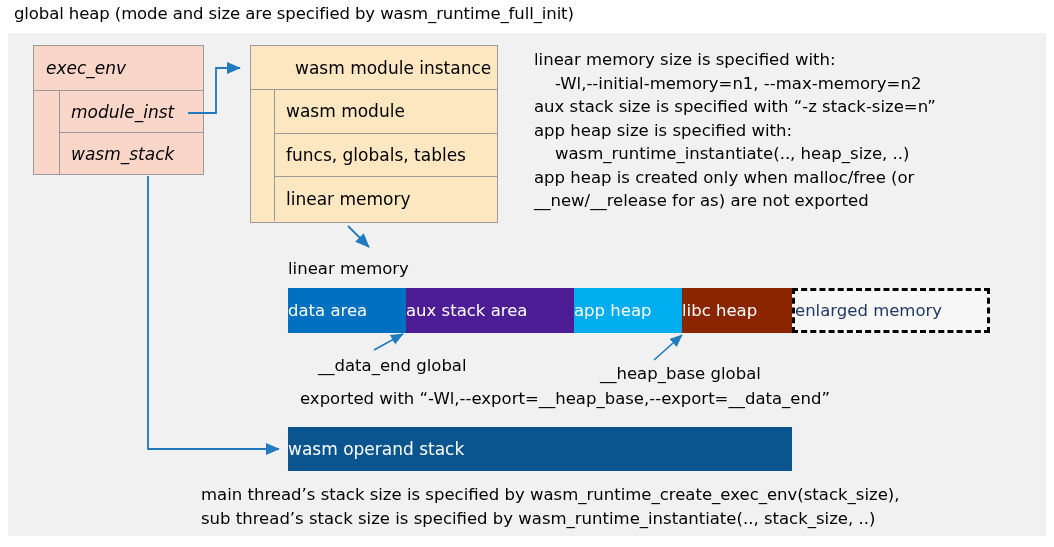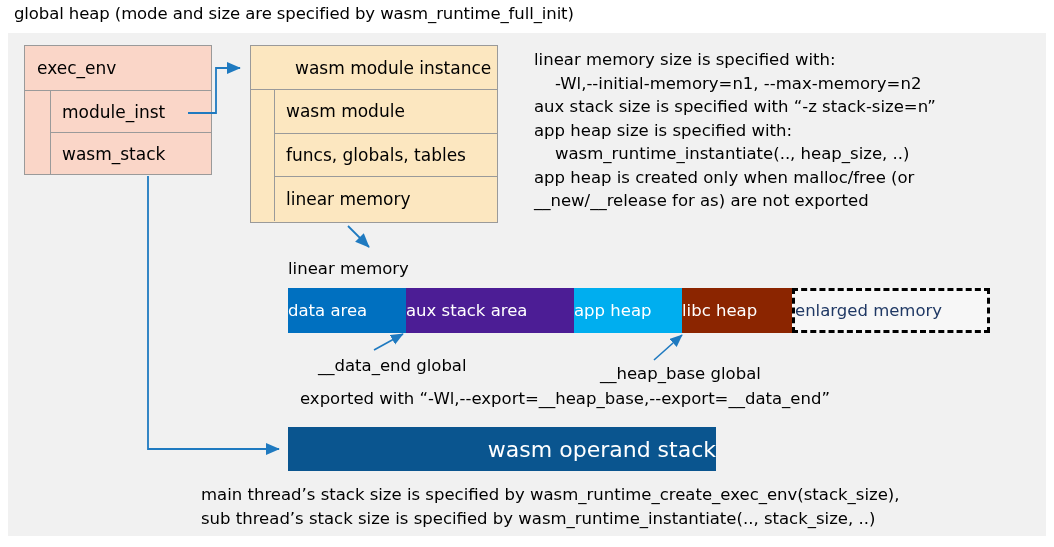--- a/index.html
+++ b/index.html
@@ -71,22 +71,23 @@
     align-items: center;
     padding-left: 11px;
     font-size: 17px;
     color: #000;
     border-bottom: 1px solid #9a9a9a;
   }
   .struct-row:last-child { border-bottom: none; }
 
   
   #exec-env-box {
-    left: 24px; top: 45px; width: 188px; height: 130px;
+    left: 33px; top: 45px; width: 171px; height: 130px;
     background: #fad6c8;
+    font-style: italic;
   }
   #exec-env-box .struct-head { height: 45px; }
   #exec-env-box .struct-body { height: 84px; }
   #exec-env-box .struct-gutter { width: 26px; }
   #exec-env-box .struct-row { height: 42px; }
 
   
   #module-instance-box {
     left: 250px; top: 45px; width: 248px; height: 178px;
     background: #fce7c0;
@@ -151,27 +152,27 @@
     position: absolute;
     left: 300px; top: 389px;
     font-size: 16.5px; color: #000;
     white-space: nowrap;
   }
 
   
   #operand-stack-bar {
     position: absolute;
     left: 288px; top: 427px;
-    width: 428px; height: 44px;
+    width: 504px; height: 44px;
     background: #0a558f;
     display: flex;
     align-items: center;
-    justify-content: flex-end;
+    justify-content: flex-start;
     color: #ffffff;
-    font-size: 22px;
+    font-size: 17px;
   }
 
   #bottom-note {
     position: absolute;
     left: 201px; top: 483px;
     font-size: 16.5px;
     line-height: 24px;
     color: #000;
     white-space: pre;
   }

